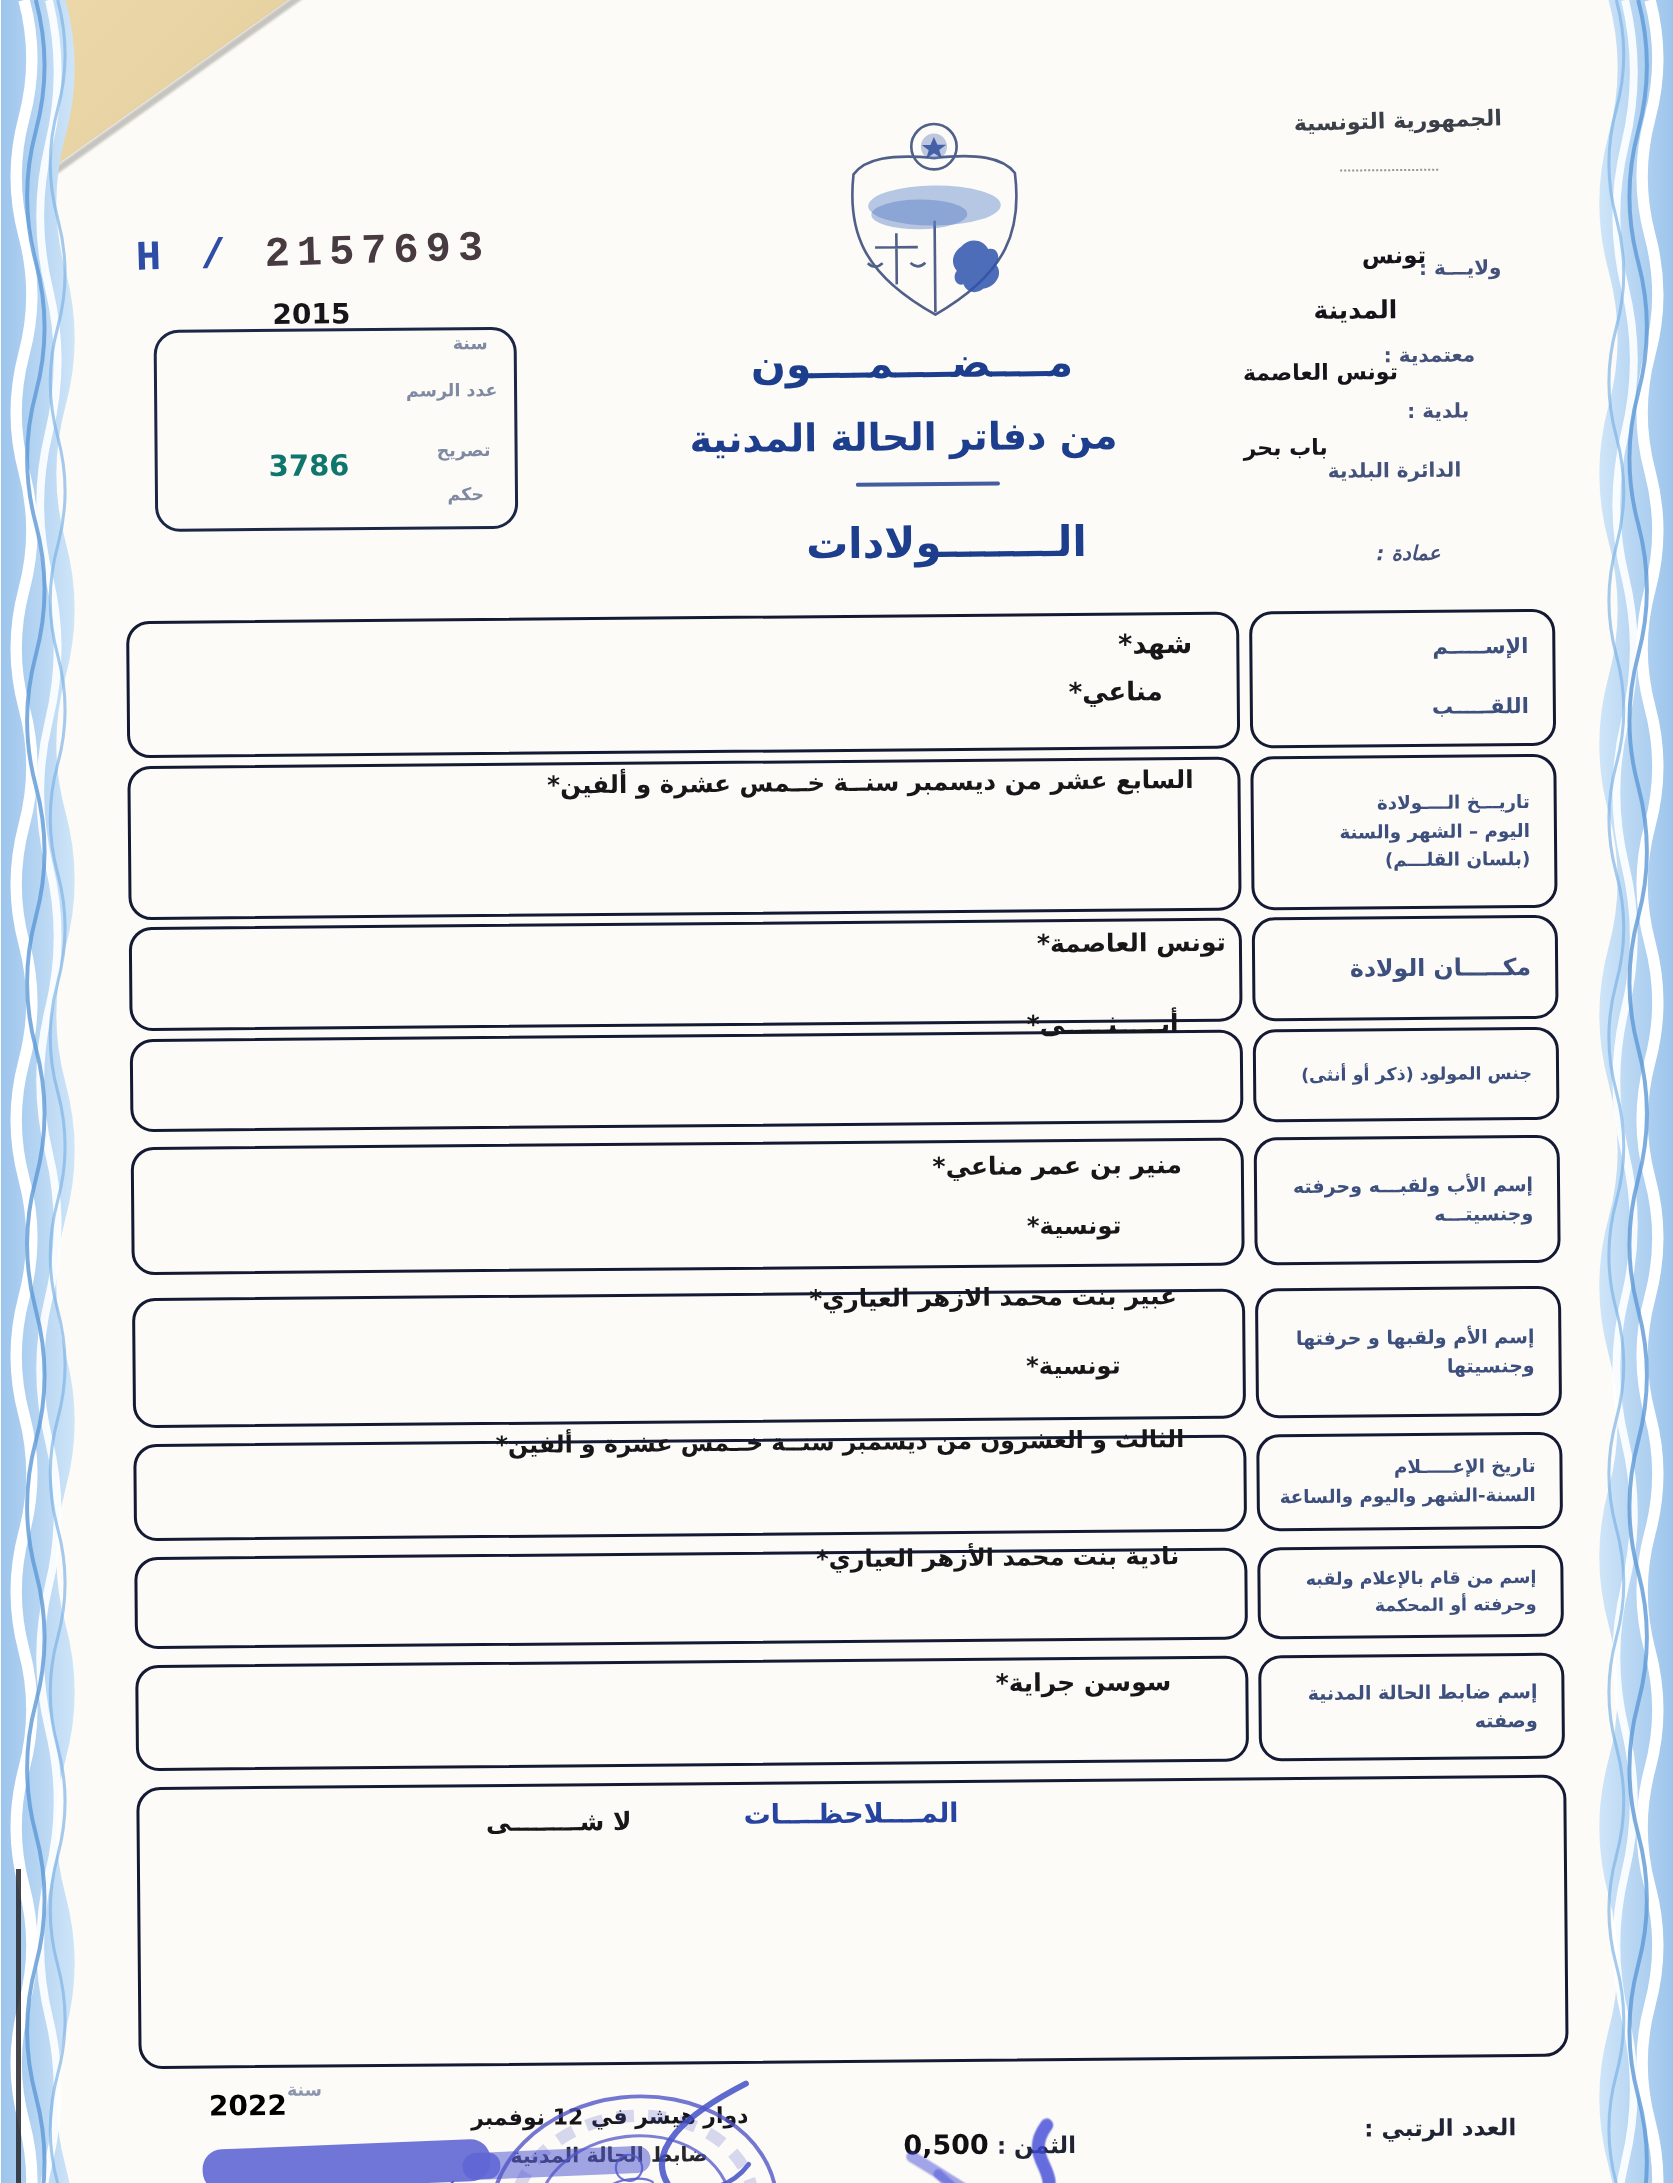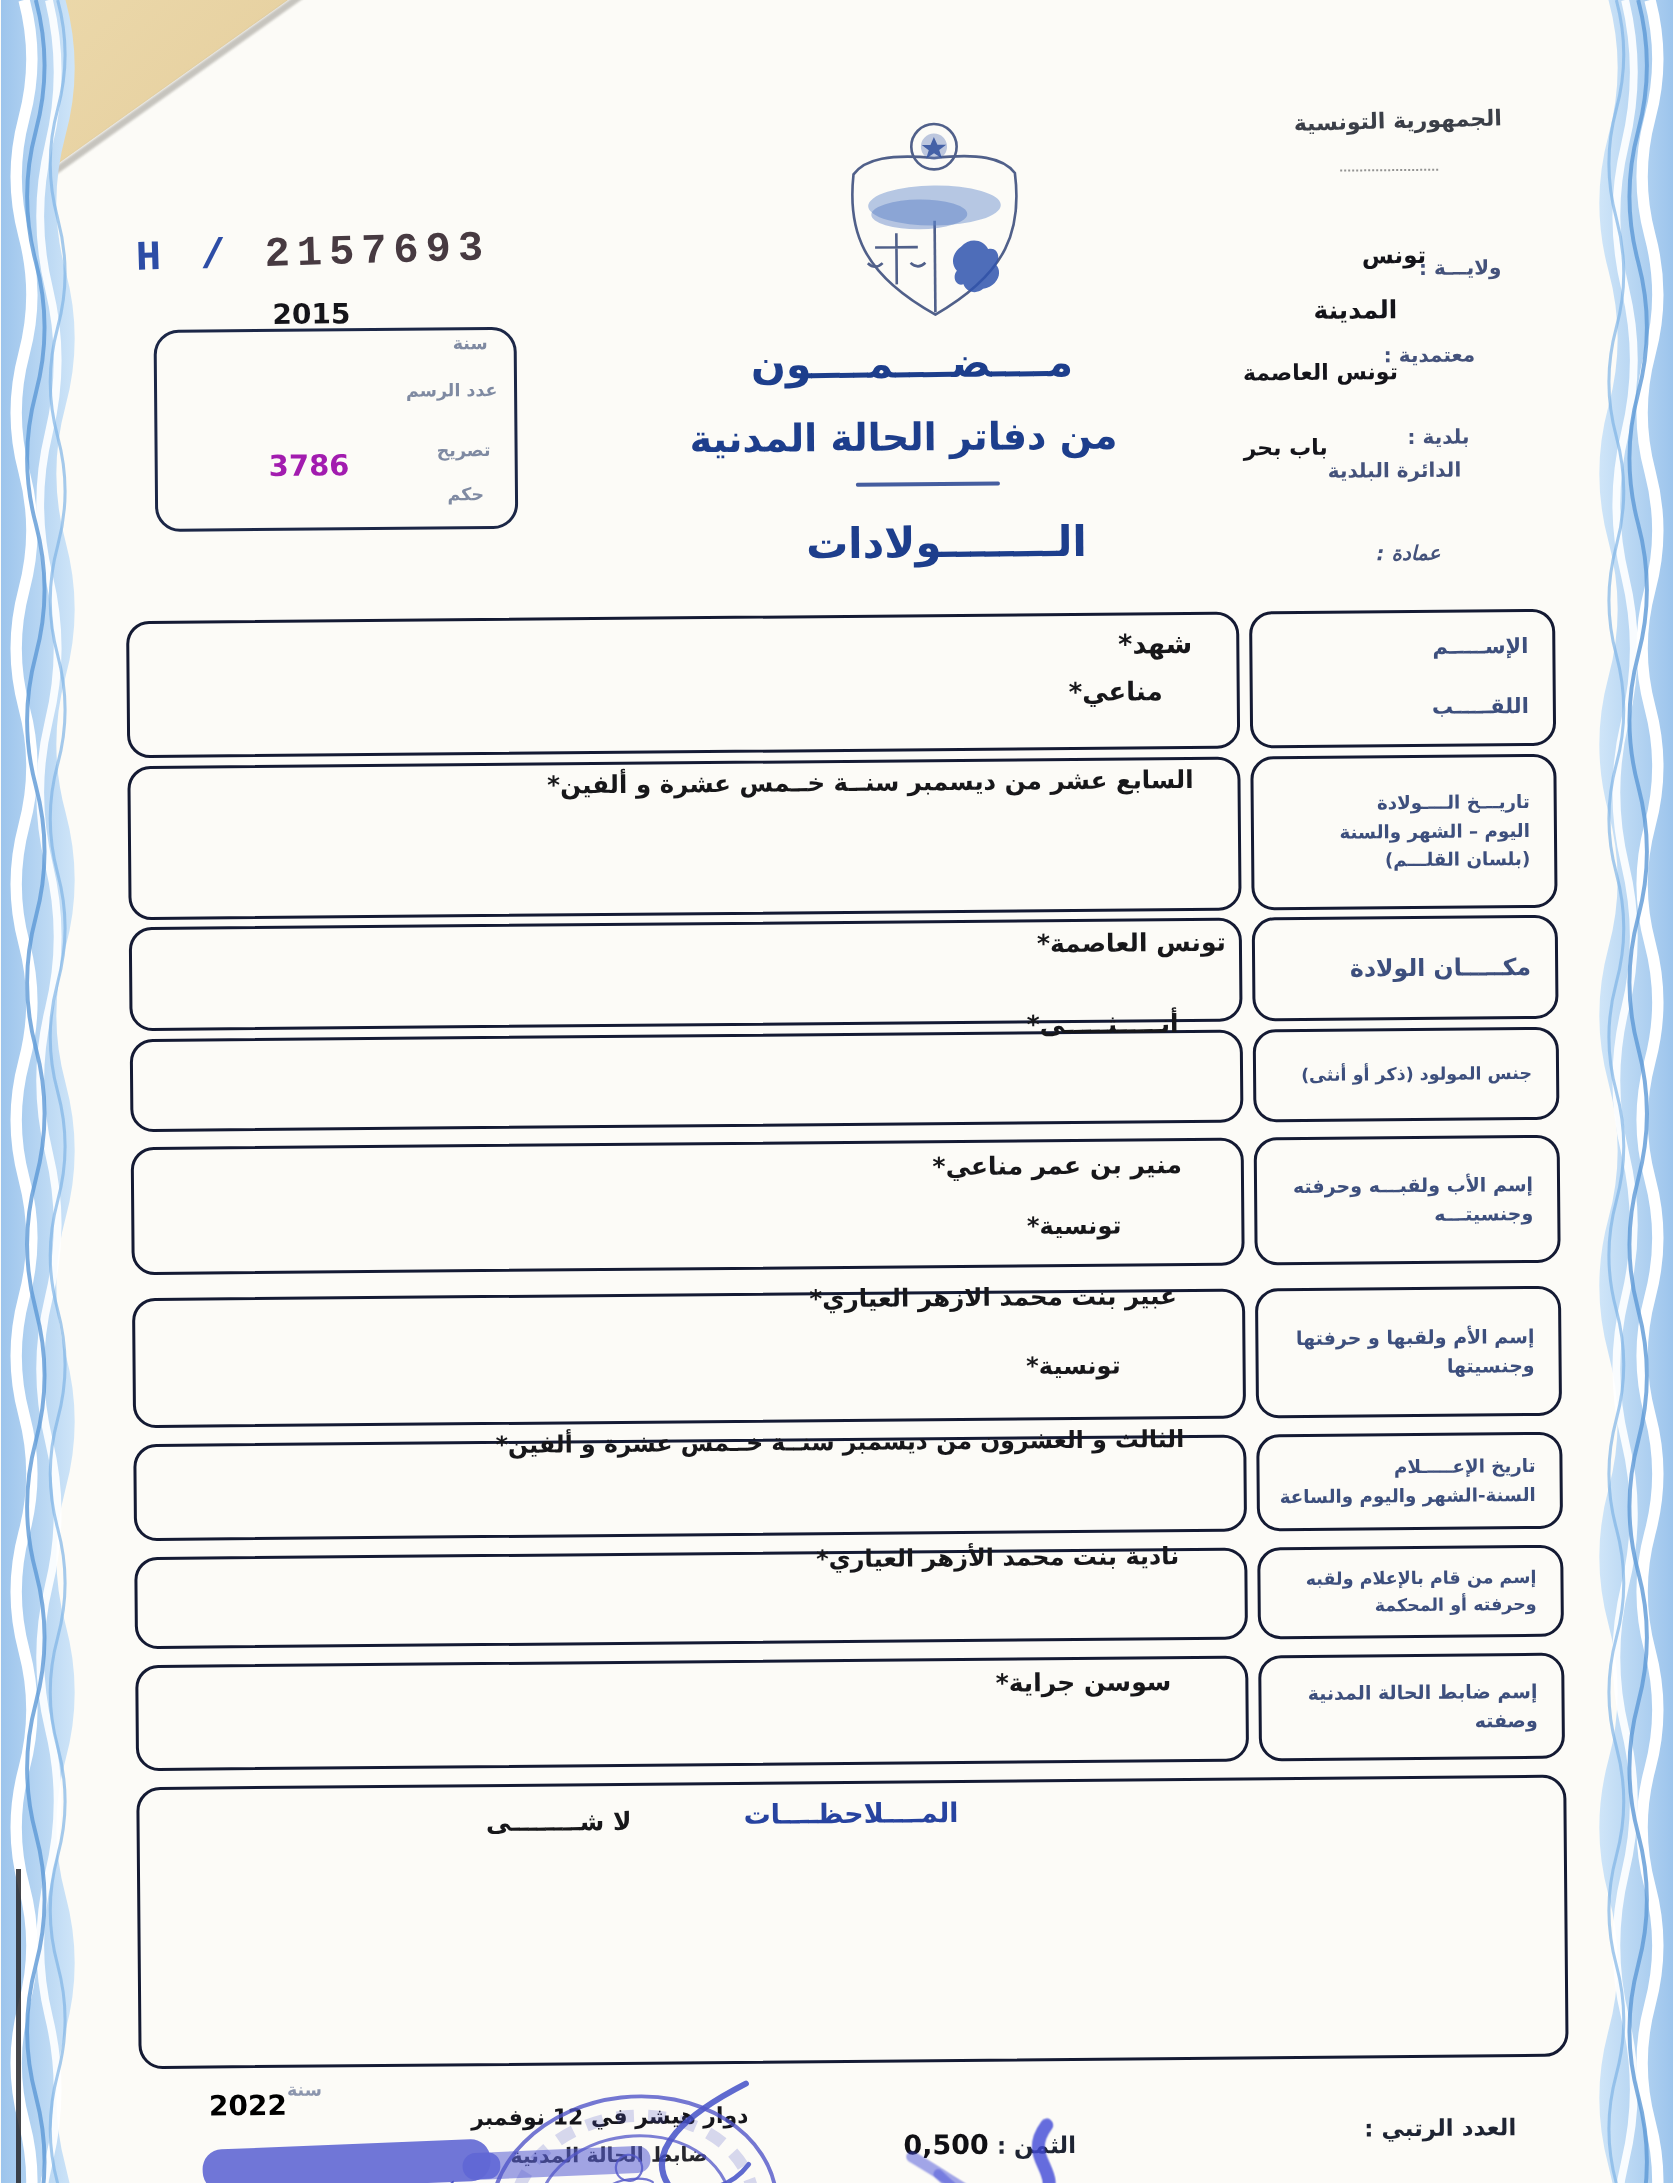--- a/index.html
+++ b/index.html
@@ -26,21 +26,21 @@
   .abs{position:absolute;}
   
   .serial{left:144px;top:225px;font-family:"Liberation Mono",monospace;
     font-weight:bold;font-size:42px;letter-spacing:7px;transform:rotate(-1.2deg);
     direction:ltr;white-space:nowrap;}
   .serial .pfx{color:#2d4da6;}
   .serial .num{color:#473a41;}
   .reg-year{left:280px;top:293px;font-size:28px;font-weight:bold;color:#15151a;z-index:9;}
   .reg-box{left:161px;top:324px;width:357px;height:196px;border:3.1px solid #1c2747;border-radius:25px;}
   .reg-lbl{position:absolute;color:#6a7794;font-size:17.5px;font-weight:bold;opacity:.85;}
-  .reg-val{position:absolute;left:111px;top:117px;font-size:29px;font-weight:bold;color:#a21caf;}
+  .reg-val{position:absolute;left:111px;top:117px;font-size:29px;font-weight:bold;color:#0f766e;}
   .republic{left:1303px;top:113px;font-size:22px;font-weight:bold;color:#3b3f48;transform:rotate(-1deg);}
   .rep-squiggle{left:1349px;top:171px;width:98px;height:2.6px;border-bottom:2.2px dotted #7a7a7a;opacity:.8;}
   
   .loc-lbl{font-size:20px;font-weight:bold;color:#44527b;white-space:nowrap;}
   .loc-val{font-size:23px;font-weight:bold;color:#14141a;white-space:nowrap;}
   
   .t1{top:340px;font-size:41px;}
   .t2{top:416px;font-size:38px;}
   .t3{top:519px;font-size:42px;}
   .title{position:absolute;transform:translateX(-50%);color:#1d3e8c;font-weight:bold;white-space:nowrap;}
@@ -137,21 +137,21 @@
     <ellipse cx="240" cy="205" rx="152" ry="46" fill="#6f93cf" opacity=".5"></ellipse>
     <ellipse cx="205" cy="225" rx="110" ry="34" fill="#4a74c0" opacity=".4"></ellipse>
     <path d="M300,300 C320,278 352,284 362,306 C382,300 392,322 380,342 C397,362 380,392 350,397 C332,412 310,402 305,386 C288,392 278,370 290,355 C275,338 280,314 300,300 Z" fill="#2f54ae" opacity=".85"></path>
   </svg>
 
   <div class="abs loc-val" style="left:1347px;top:247px;margin-left:23px;">تونس</div>
   <div class="abs loc-lbl" style="left:1427px;top:261px;">ولايـــة :</div>
   <div class="abs loc-val" style="left:1321px;top:300px;font-size:25px;">المدينة</div>
   <div class="abs loc-lbl" style="left:1391px;top:348px;">معتمدية :</div>
   <div class="abs loc-val" style="left:1250px;top:364px;font-size:22px;">تونس العاصمة</div>
-  <div class="abs loc-lbl" style="left:1414px;top:404px;margin-top:26px;">بلدية :</div>
+  <div class="abs loc-lbl" style="left:1414px;top:404px;">بلدية :</div>
   <div class="abs loc-val" style="left:1250px;top:439px;font-size:22px;">باب بحر</div>
   <div class="abs loc-lbl" style="left:1334px;top:463px;">الدائرة البلدية</div>
   <div class="abs loc-lbl" style="left:1382px;top:546px;font-style:italic;">عمادة :</div>
 
   <div class="title t1" style="left:919px;">مــــضــــمــــون</div>
   <div class="title t2" style="left:910px;">من دفاتر الحالة المدنية</div>
   <div class="abs t-underline"></div>
   <div class="title t3" style="left:952px;">الــــــــولادات</div>
 
   <div>

